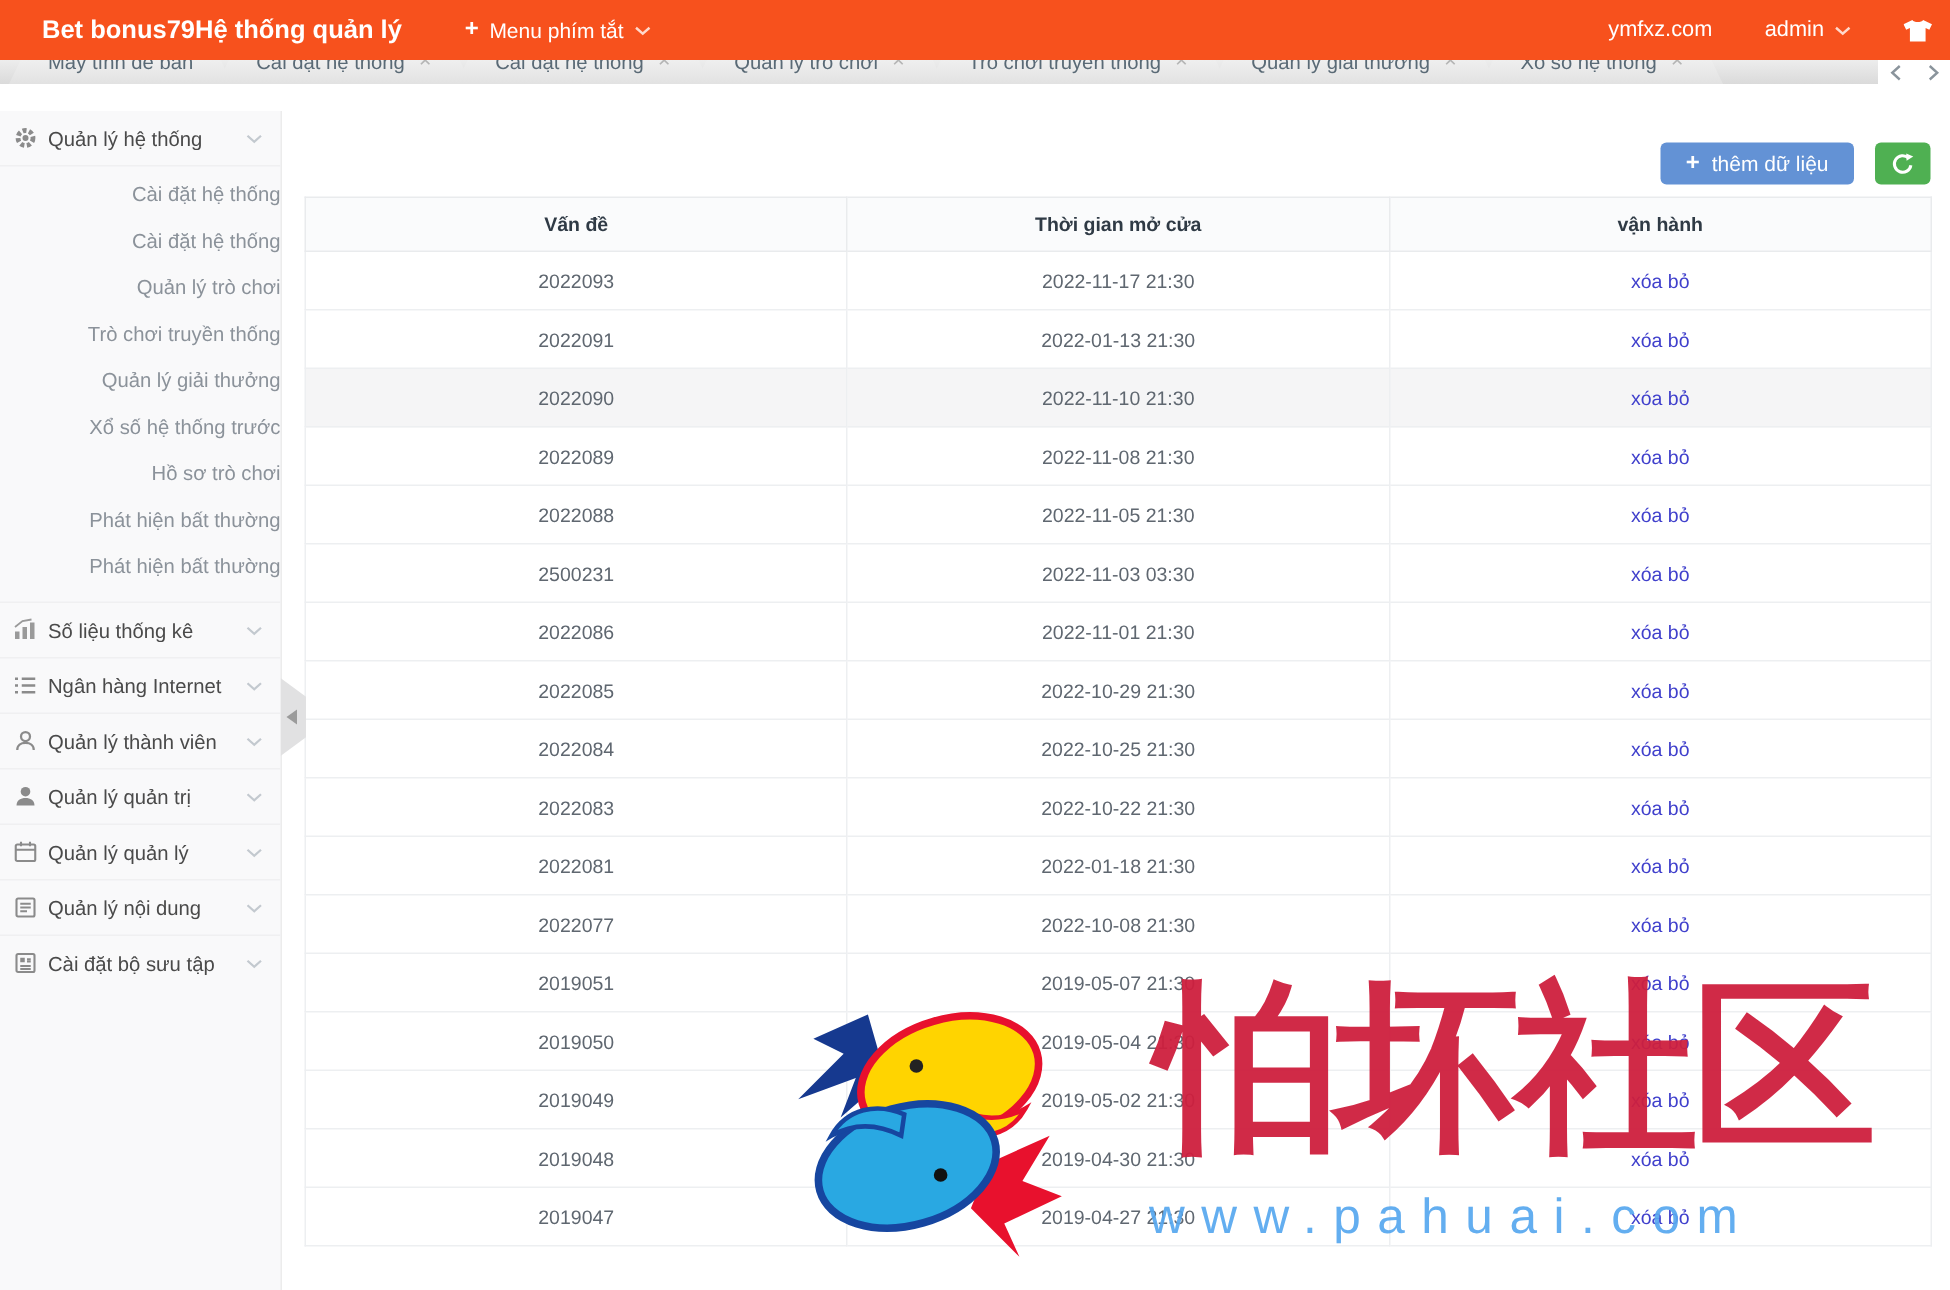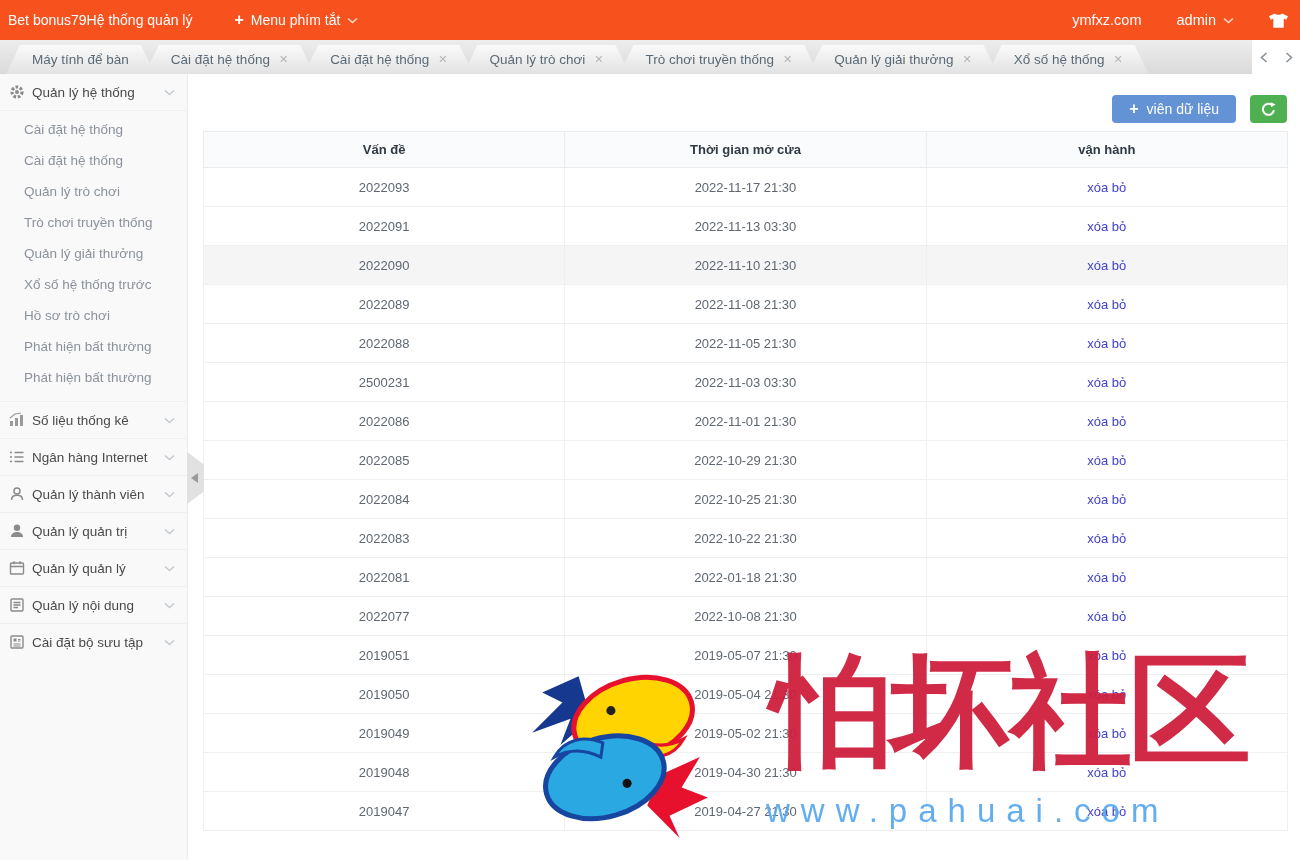--- a/index.html
+++ b/index.html
@@ -6,48 +6,48 @@
   body{
     width:1300px;height:860px;overflow:hidden;position:relative;
     font-family:"Liberation Sans","DejaVu Sans",sans-serif;
     background:#fff;-webkit-font-smoothing:antialiased;
   }
   
   .header{
     position:absolute;top:0;left:0;right:0;height:40px;
     background:#f7511d;color:#fff;display:flex;align-items:center;
   }
-  .header .title{font-size:14px;font-weight:400;padding-left:8px;white-space:nowrap;}
+  .header .title{font-size:17px;font-weight:700;padding-left:28px;white-space:nowrap;}
   .header .shortcut{margin-left:42px;font-size:14px;display:flex;align-items:center;gap:7px;cursor:pointer;}
   .header .shortcut .plus{font-size:16px;font-weight:bold;line-height:1;}
   .header .right{margin-left:auto;display:flex;align-items:center;gap:35px;padding-right:12px;font-size:14.5px;}
   .header .userwrap{display:flex;align-items:center;gap:7px;cursor:pointer;}
   .hchev svg{display:block;}
   
   .tabbar{
-    position:absolute;top:40px;left:0;right:0;height:34px;
+    position:absolute;top:40px;left:0;right:0;height:16px;
     background:linear-gradient(#ededed,#dadada);
     display:flex;
   }
   .tabs{flex:1;display:flex;align-items:flex-end;overflow:hidden;height:100%;padding-left:6px;}
   .tab{
     flex:none;height:29px;display:flex;align-items:center;gap:9px;
     padding:0 26px;margin-right:-10px;white-space:nowrap;
     font-size:13.5px;color:#5a6a76;
     background:linear-gradient(#fafafa,#e2e2e2);
     clip-path:polygon(14px 0, calc(100% - 14px) 0, 100% 100%, 0 100%);
     cursor:pointer;
   }
   .tab .close{color:#b5b5b5;font-size:11px;line-height:1;}
   .tabnav{flex:none;width:40px;background:#fff;display:flex;align-items:center;justify-content:space-between;padding:0 4px;}
   .navbtn{width:15px;height:22px;display:flex;align-items:center;justify-content:center;cursor:pointer;border-radius:3px;}
   
   .sidebar{
     position:absolute;top:74px;left:0;width:187px;bottom:0;
-    background:#f9f9fa;border-right:1px solid #ececec;overflow:hidden;
+    background:#f9f9fa;border-right:1px solid #ececec;overflow:hidden;text-align:right;
   }
   .group{
     height:36px;display:flex;align-items:center;
     padding:0 12px 0 9px;font-size:13.5px;color:#4a4a4a;
     border-top:1px solid #f0f0f1;cursor:pointer;
   }
   .group:first-child{border-top:none;}
   .group .gicon{width:16px;height:16px;margin-right:7px;display:inline-flex;flex:none;}
   .group .glabel{white-space:nowrap;overflow:hidden;}
   .group .chev{margin-left:auto;display:inline-flex;}
@@ -304,21 +304,21 @@
     </div>
   </div>
 <div class="collapse-handle">
   <span class="tri"></span>
 </div>
 
 <div class="main">
   <div class="toolbar">
     <button class="btn-add">
       <span class="plus">+</span>
-      <span>viên dữ liệu</span>
+      <span>thêm dữ liệu</span>
     </button>
     <button class="btn-refresh">
       <span style="display:inline-flex;">
         <svg width="17" height="17" viewBox="0 0 16 16">
           <path d="M13.1 8.6 A5.2 5.2 0 1 1 11.6 4.1" fill="none" stroke="#fff" stroke-width="1.9"></path>
           <polygon points="10.2,1.2 14.6,3.2 10.4,5.8" fill="#fff"></polygon>
         </svg>
       </span>
     </button>
   </div>
@@ -332,21 +332,21 @@
           </tr>
         </thead>
       <tbody id="tbody">
           <tr>
             <td>2022093</td>
             <td>2022-11-17 21:30</td>
             <td><a class="del">xóa bỏ</a></td>
           </tr>
           <tr>
             <td>2022091</td>
-            <td>2022-11-13 03:30</td>
+            <td>2022-01-13 21:30</td>
             <td><a class="del">xóa bỏ</a></td>
           </tr>
           <tr class="hl">
             <td>2022090</td>
             <td>2022-11-10 21:30</td>
             <td><a class="del">xóa bỏ</a></td>
           </tr>
           <tr>
             <td>2022089</td>
             <td>2022-11-08 21:30</td>

